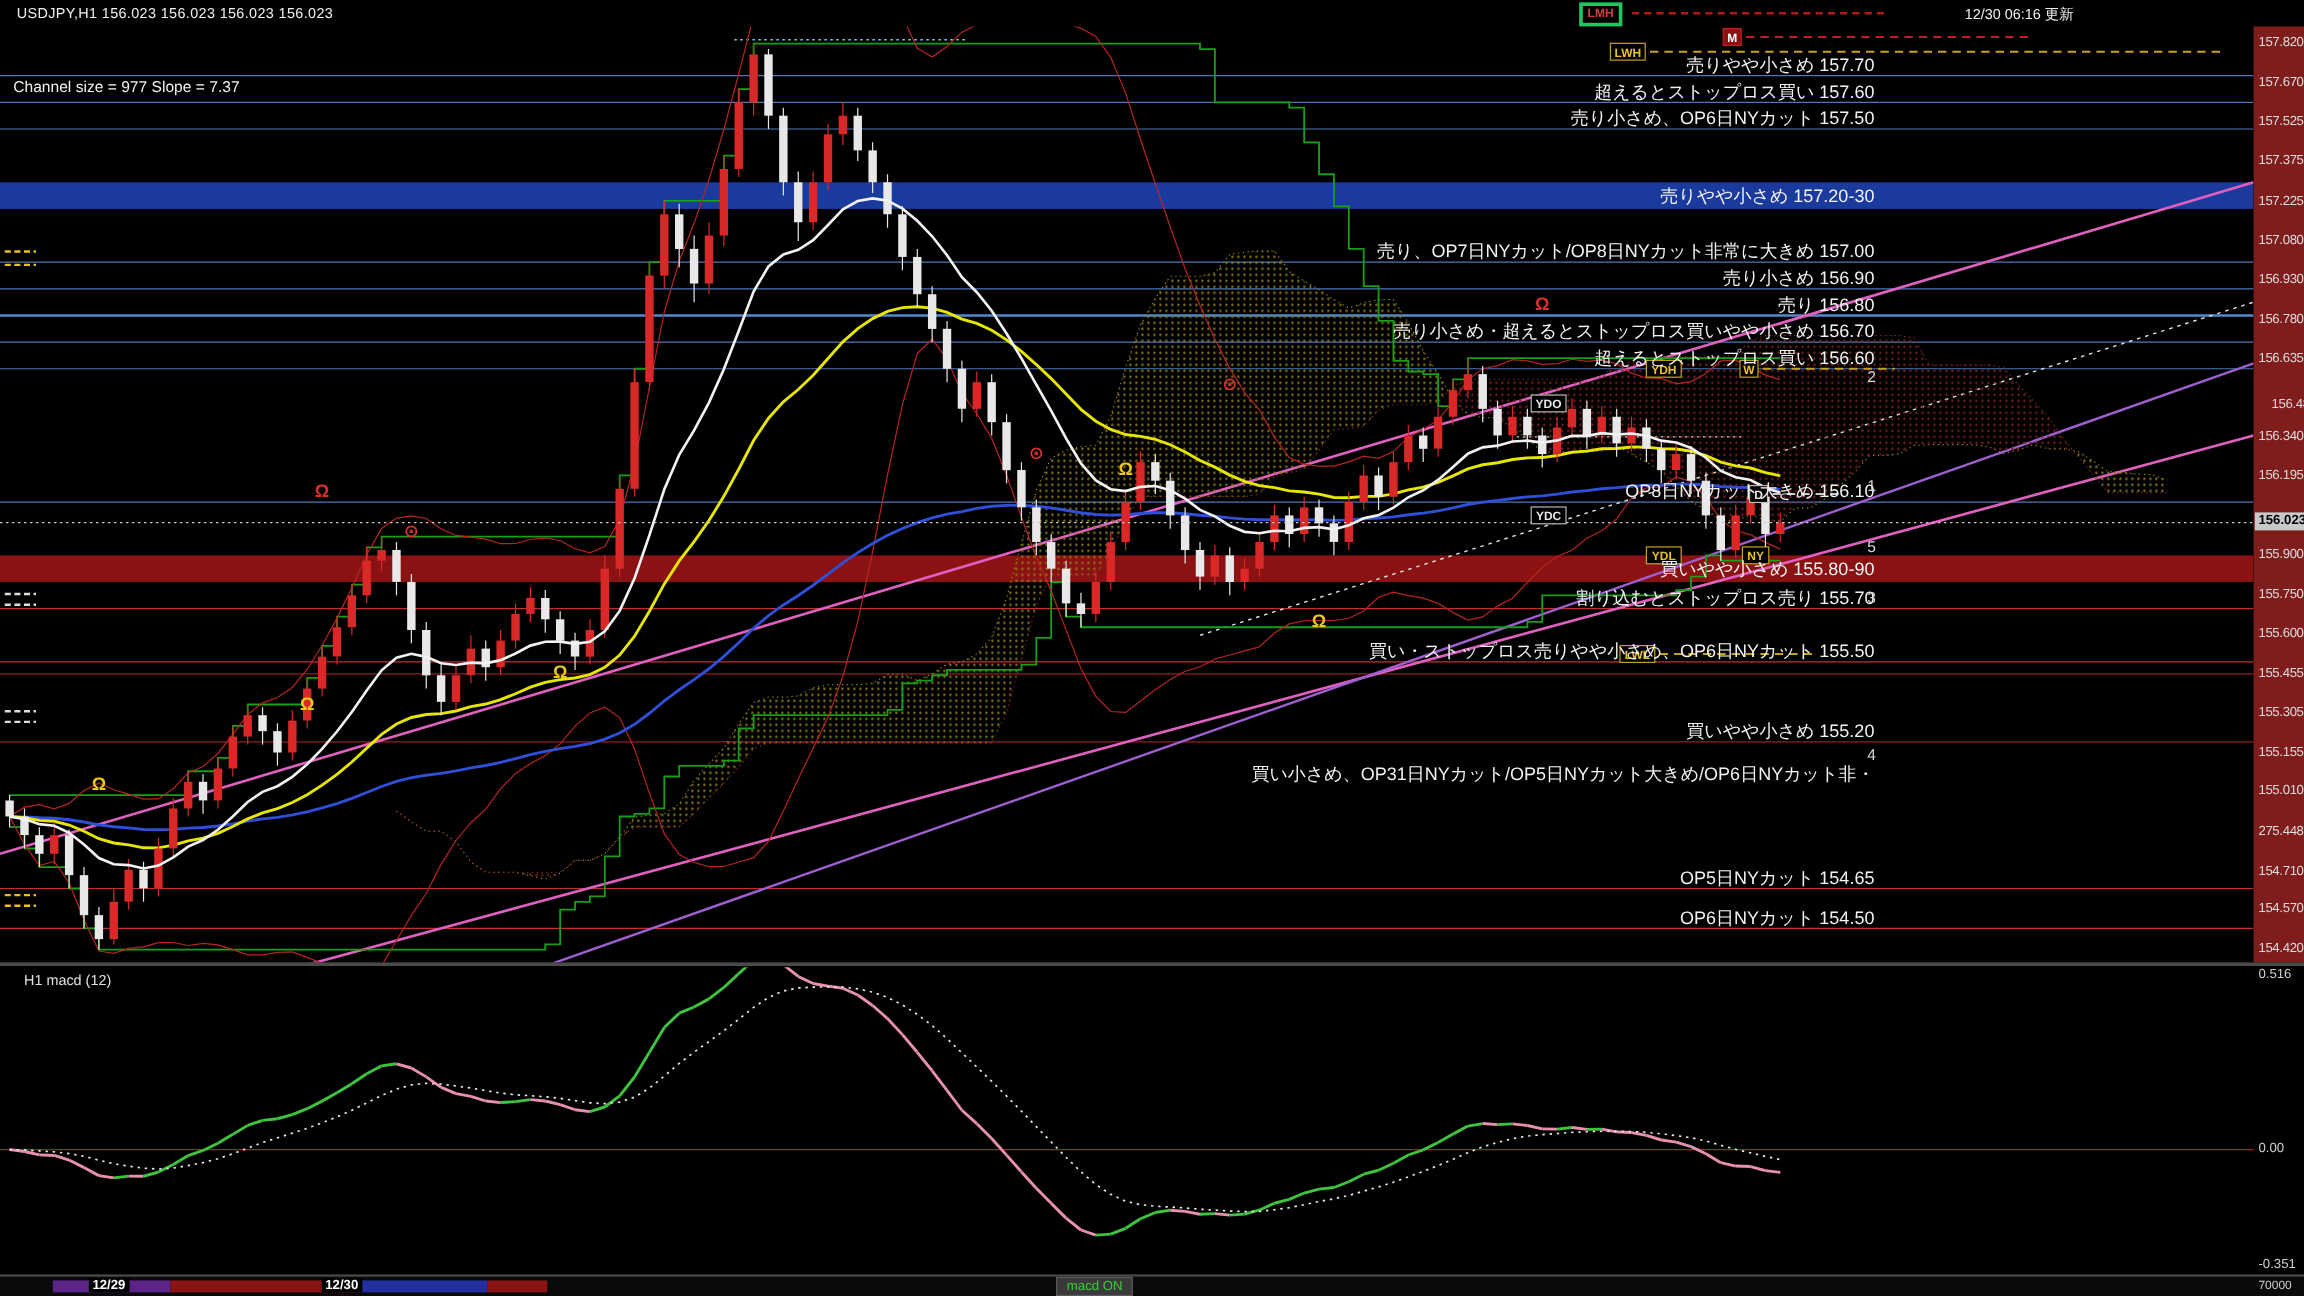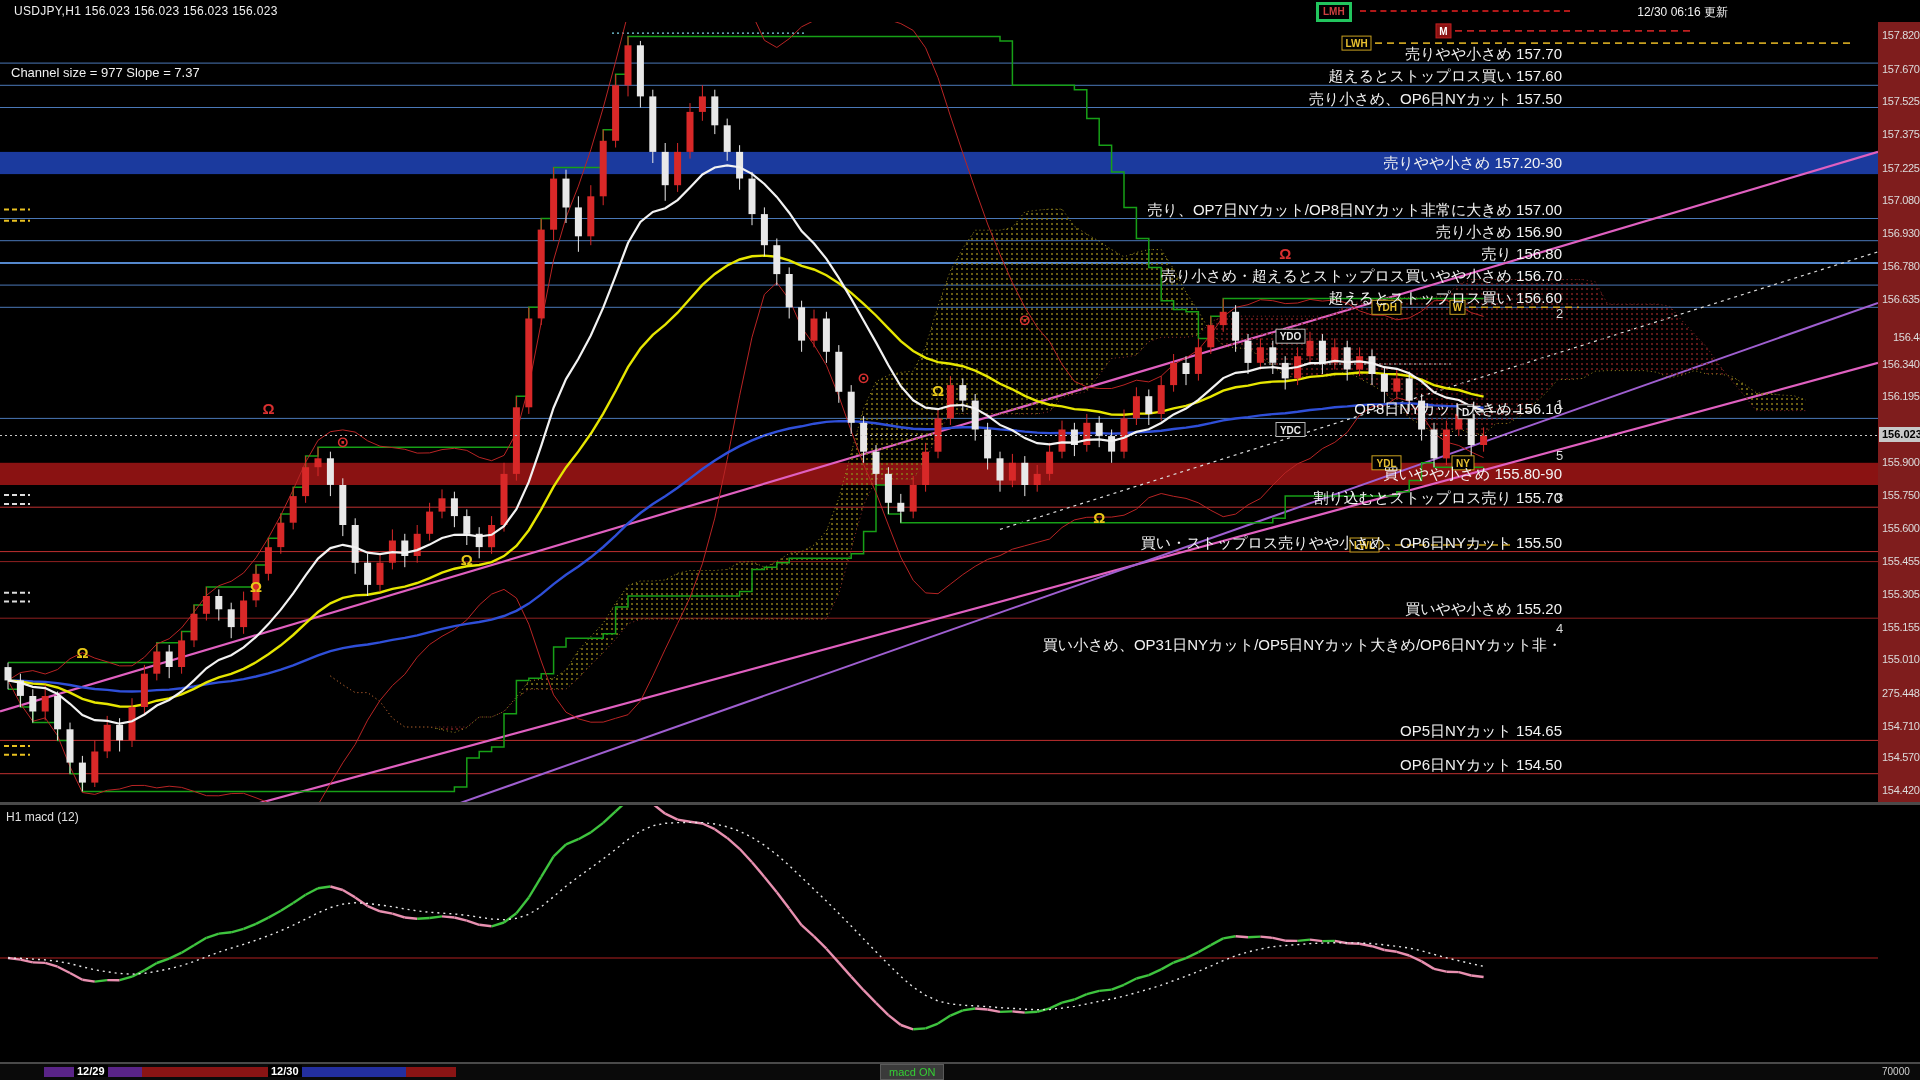--- a/index.html
+++ b/index.html
@@ -14,21 +14,21 @@
   .chart-wrap{position:absolute;top:22px;left:0;width:1878px;height:780px}
   #priceSvg,#macdSvg{position:absolute;top:0;left:0;display:block}
   .overlay-title{position:absolute;left:74px;top:62px;font-size:54px;color:#fafafa;letter-spacing:1px}
   .channel-info{position:absolute;left:8px;top:42px;font-size:13px;color:#f0f0f0;background:#000;padding:1px 3px}
   .axis{position:absolute;left:1878px;top:22px;width:42px;height:780px;background:#7f1d1d}
   .axlbl{position:absolute;left:4px;font-size:11px;color:#dcdcdc;letter-spacing:-.3px}
   .curtag{position:absolute;left:1px;background:#c8c8c8;color:#000;font-size:11px;font-weight:bold;padding:0 3px;line-height:15px}
   .sep1{position:absolute;top:802px;left:0;width:1920px;height:3px;background:#4a4a4a}
   .sep2{position:absolute;top:1062px;left:0;width:1920px;height:2px;background:#4a4a4a}
   .macd-wrap{position:absolute;top:806px;left:0;width:1878px;height:256px}
-  .macd-label{position:absolute;left:6px;top:4px;font-size:12px;color:#e0e0e0}
+  .macd-label{position:absolute;left:20px;top:4px;font-size:12px;color:#e0e0e0}
   .macdax{position:absolute;left:1878px;top:806px;width:42px;height:256px}
   .maclbl{position:absolute;left:4px;font-size:11px;color:#d0d0d0}
   .strip{position:absolute;top:1064px;left:0;width:1920px;height:16px;background:#0a0a0a}
   .blk{position:absolute;top:3px;height:10px}
   .datelbl{position:absolute;top:1px;font-size:11px;font-weight:bold;color:#fff;background:#000;padding:0 3px}
   .macd-on{position:absolute;left:880px;top:0px;font-size:11px;color:#34d034;background:#3a3a3a;border:1px solid #5a5a5a;padding:0 8px;line-height:14px}
   .vol{position:absolute;left:1882px;top:2px;font-size:10px;color:#d0d0d0}
   svg text{font-family:"Liberation Sans","DejaVu Sans",sans-serif}
 </style>
 </head>
@@ -549,20 +549,25 @@
         <line x1="1421.6" y1="155.4" x2="1434.0" y2="162.9" stroke="#e890b0" stroke-width="2.4"></line>
         <line x1="1434.0" y1="162.9" x2="1446.4" y2="165.7" stroke="#e890b0" stroke-width="2.4"></line>
         <line x1="1446.4" y1="165.7" x2="1458.8" y2="166.1" stroke="#e890b0" stroke-width="2.4"></line>
         <line x1="1458.8" y1="166.1" x2="1471.2" y2="169.5" stroke="#e890b0" stroke-width="2.4"></line>
         <line x1="1471.2" y1="169.5" x2="1483.6" y2="171.0" stroke="#e890b0" stroke-width="2.4"></line>
         <path d="M8.0 152.0 L20.4 152.3 L32.8 153.1 L45.2 153.9 L57.6 155.3 L70.0 157.6 L82.4 160.8 L94.8 163.8 L107.2 165.8 L119.6 167.5 L132.0 168.2 L144.4 167.4 L156.8 165.3 L169.2 162.8 L181.6 159.6 L194.0 155.5 L206.4 150.8 L218.8 146.1 L231.2 142.2 L243.6 138.3 L256.0 134.2 L268.4 129.7 L280.8 124.7 L293.2 119.2 L305.6 113.1 L318.0 106.9 L330.4 101.6 L342.8 98.1 L355.2 96.8 L367.6 97.4 L380.0 99.0 L392.4 100.7 L404.8 102.9 L417.2 104.9 L429.6 106.3 L442.0 107.1 L454.4 108.0 L466.8 109.3 L479.2 111.2 L491.6 113.0 L504.0 113.7 L516.4 112.4 L528.8 108.3 L541.2 100.8 L553.6 90.7 L566.0 80.2 L578.4 70.8 L590.8 61.9 L603.2 52.9 L615.6 43.4 L628.0 33.5 L640.4 25.2 L652.8 19.8 L665.2 17.3 L677.6 16.6 L690.0 16.4 L702.4 16.6 L714.8 18.0 L727.2 20.8 L739.6 25.2 L752.0 31.4 L764.4 39.3 L776.8 48.7 L789.2 59.5 L801.6 71.4 L814.0 83.2 L826.4 95.1 L838.8 107.4 L851.2 120.0 L863.6 132.9 L876.0 145.7 L888.4 158.4 L900.8 170.5 L913.2 181.1 L925.6 189.3 L938.0 195.0 L950.4 197.9 L962.8 199.2 L975.2 199.9 L987.6 200.6 L1000.0 201.7 L1012.4 202.4 L1024.8 203.2 L1037.2 203.7 L1049.6 203.5 L1062.0 202.1 L1074.4 200.4 L1086.8 197.9 L1099.2 195.3 L1111.6 193.0 L1124.0 190.2 L1136.4 186.6 L1148.8 183.1 L1161.2 179.2 L1173.6 174.7 L1186.0 170.2 L1198.4 165.3 L1210.8 160.1 L1223.2 154.6 L1235.6 149.7 L1248.0 146.0 L1260.4 142.9 L1272.8 140.7 L1285.2 139.5 L1297.6 138.6 L1310.0 137.6 L1322.4 137.1 L1334.8 136.7 L1347.2 136.8 L1359.6 137.0 L1372.0 137.6 L1384.4 138.9 L1396.8 140.3 L1409.2 142.1 L1421.6 144.8 L1434.0 148.4 L1446.4 151.8 L1458.8 154.7 L1471.2 157.7 L1483.6 160.3" fill="none" stroke="#e8e8e8" stroke-width="1.4" stroke-dasharray="2,4"></path>
       </svg>
     <div class="macd-label">H1 macd (12)</div>
   </div>
 
+  <div class="macdax" id="macdAxis">
+      <div class="maclbl" style="top: 0px;">0.516</div>
+      <div class="maclbl" style="top: 145px;">0.00</div>
+      <div class="maclbl" style="top: 242px;">-0.351</div>
+    </div>
 
   <div class="sep2"></div>
 
   <div class="strip" id="strip">
     <span class="macd-on">macd ON</span>
     <span class="vol">70000</span>
   <div class="blk" style="left: 44px; width: 98px; background: rgb(90, 36, 136);"></div>
       <div class="blk" style="left: 142px; width: 156px; background: rgb(138, 20, 20);"></div>
       <div class="blk" style="left: 298px; width: 108px; background: rgb(35, 47, 160);"></div>
       <div class="blk" style="left: 406px; width: 50px; background: rgb(138, 20, 20);"></div>

